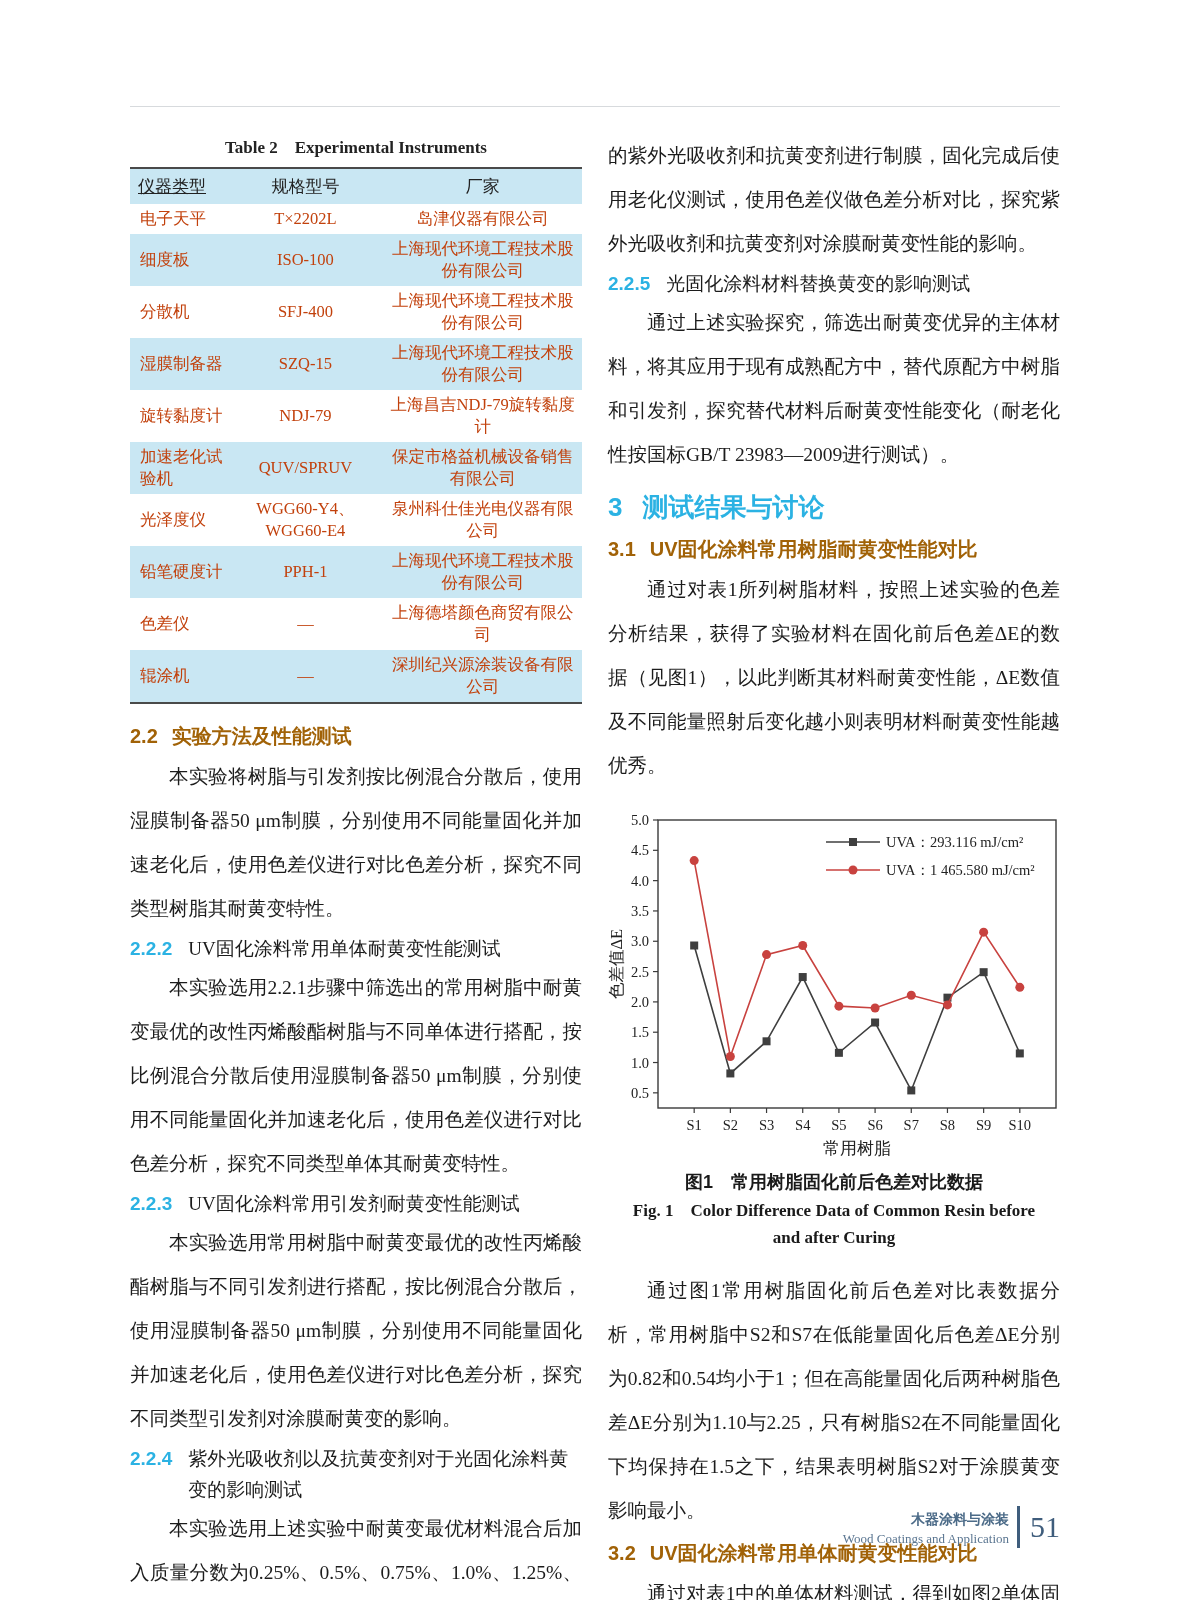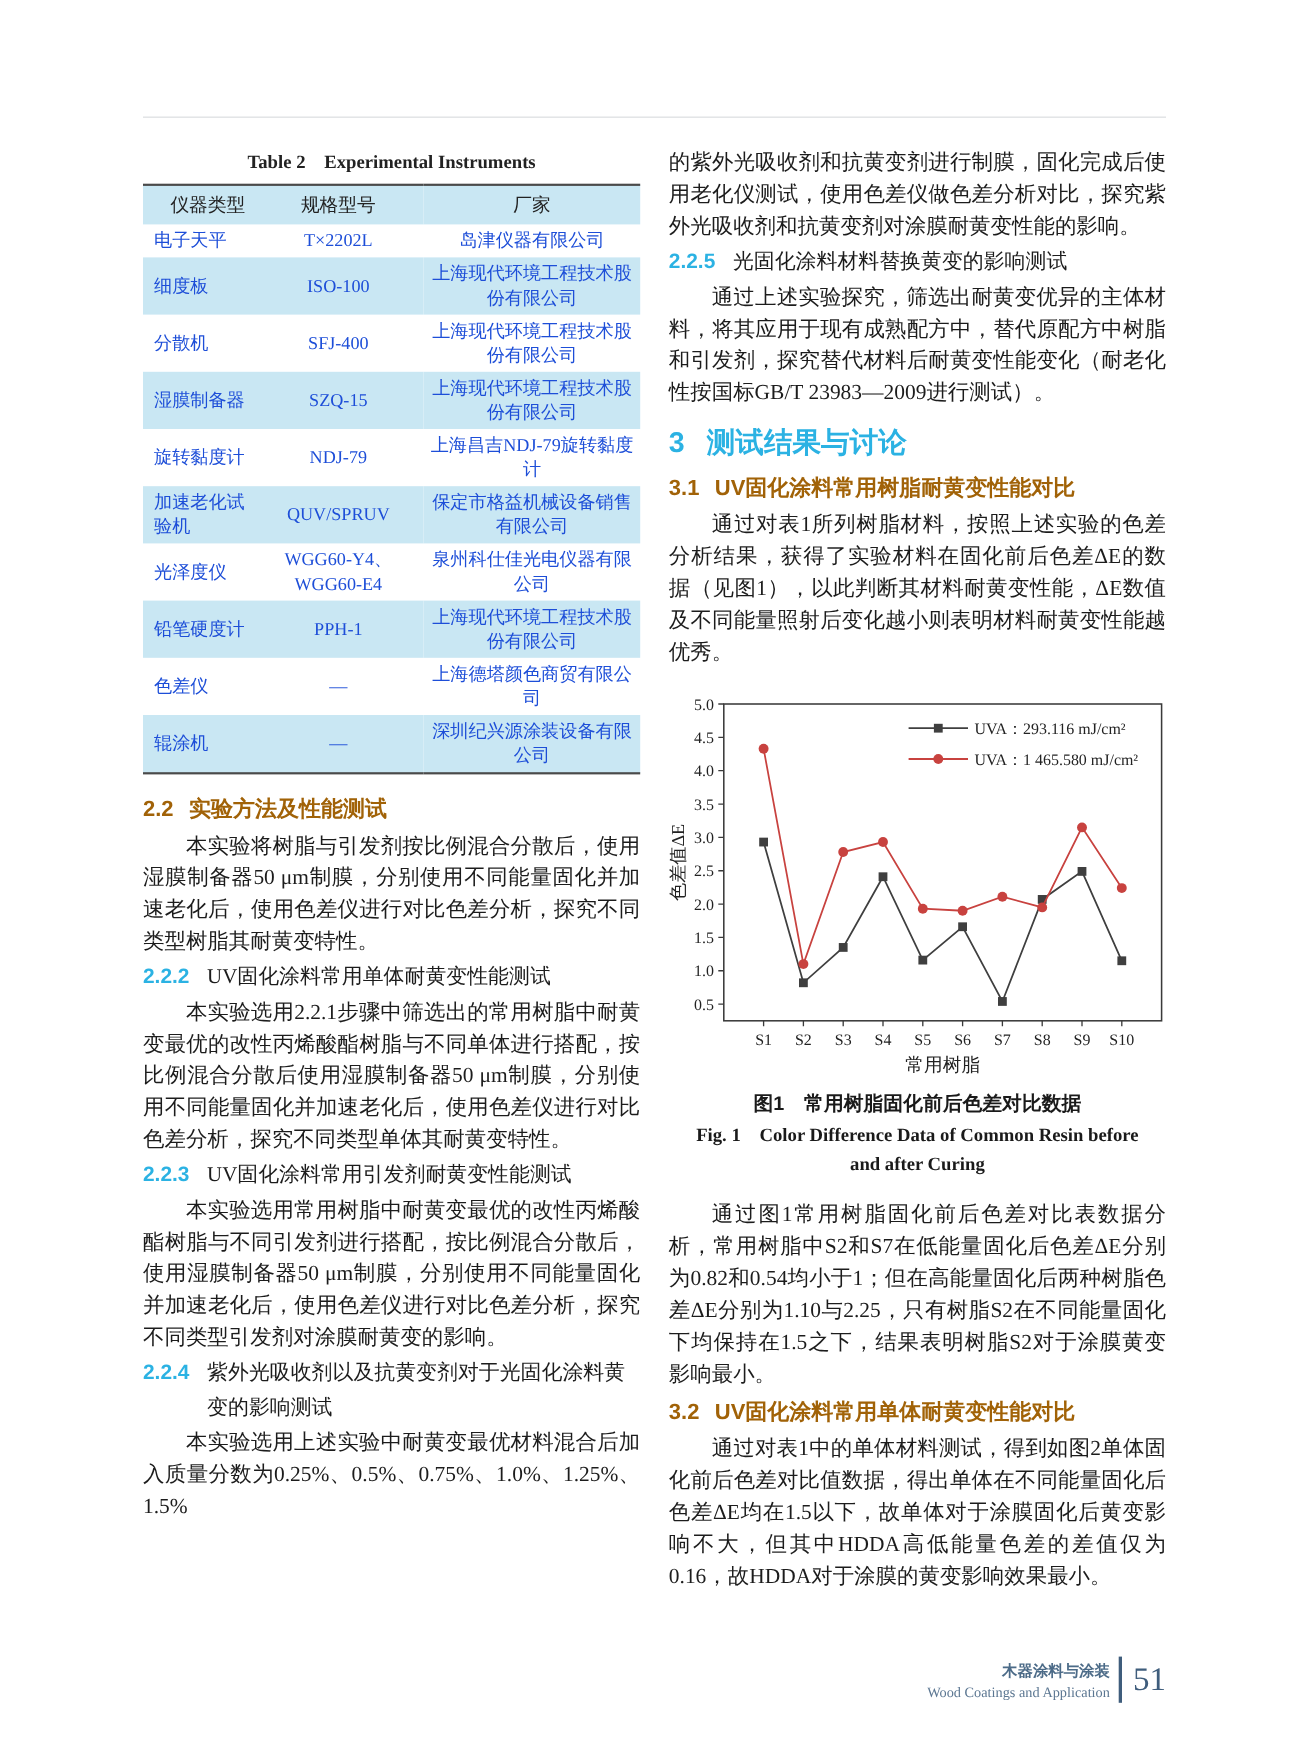--- a/index.html
+++ b/index.html
@@ -22,34 +22,34 @@
   .h3{display:flex;font-size:19px;line-height:31px;margin:2px 0;}
   .h3 .num{font-family:"Liberation Sans","DejaVu Sans",sans-serif;color:#2bb2e3;font-weight:bold;flex:0 0 auto;margin-right:16px;}
   .h3 .ttl{color:#1c1c1c;}
   .h2{display:flex;font-size:20px;line-height:33px;margin:4px 0 2px 0;
       font-family:"Liberation Sans","DejaVu Sans",sans-serif;color:#a16207;font-weight:bold;}
   .h2 .num{flex:0 0 auto;margin-right:14px;}
   .h1{display:flex;font-size:26px;line-height:40px;margin:10px 0 6px 0;
       font-family:"Liberation Sans","DejaVu Sans",sans-serif;color:#2bb2e3;font-weight:bold;}
   .h1 .num{flex:0 0 auto;margin-right:20px;}
 
-  .para{font-size:19.5px;line-height:29px;text-align:justify;text-indent:2em;margin:0;}
+  .para{font-size:19.5px;line-height:44px;text-align:justify;text-indent:2em;margin:0;}
   .para.noindent{text-indent:0;}
 
   
   .tblcap-cn{text-align:center;font-size:18px;font-weight:bold;margin-top:14px;
              font-family:"Liberation Sans","DejaVu Sans",sans-serif;color:#222;}
   .tblcap-en{text-align:center;font-size:17px;font-weight:bold;margin:2px 0 8px 0;color:#222;}
   table.instruments{width:100%;border-collapse:collapse;font-size:16.5px;
              border-top:2px solid #4a4a4a;border-bottom:2px solid #4a4a4a;}
   table.instruments th{
     background:#c9e7f3;font-weight:normal;font-size:17px;padding:6px 2px;color:#222;
   }
-  table.instruments th:first-child{text-align:center;padding-left:20px;}
-  table.instruments td{padding:4px 2px;text-align:center;line-height:22px;color:#1d4ed8;}
+  table.instruments th:first-child{text-align:left;padding-left:8px;text-decoration:underline;}
+  table.instruments td{padding:4px 2px;text-align:center;line-height:22px;color:#c2410c;}
   table.instruments td:first-child{text-align:left;padding-left:10px;}
   table.instruments tbody tr:nth-child(even){background:#c9e7f3;}
 
   
   .figure{margin-top:22px;}
   .figcap-cn{text-align:center;font-size:18px;font-weight:bold;margin-top:4px;
              font-family:"Liberation Sans","DejaVu Sans",sans-serif;color:#1a1a1a;}
   .figcap-en{text-align:center;font-size:17px;font-weight:bold;line-height:27px;margin:3px 18px 18px 18px;color:#1a1a1a;}
 
   

